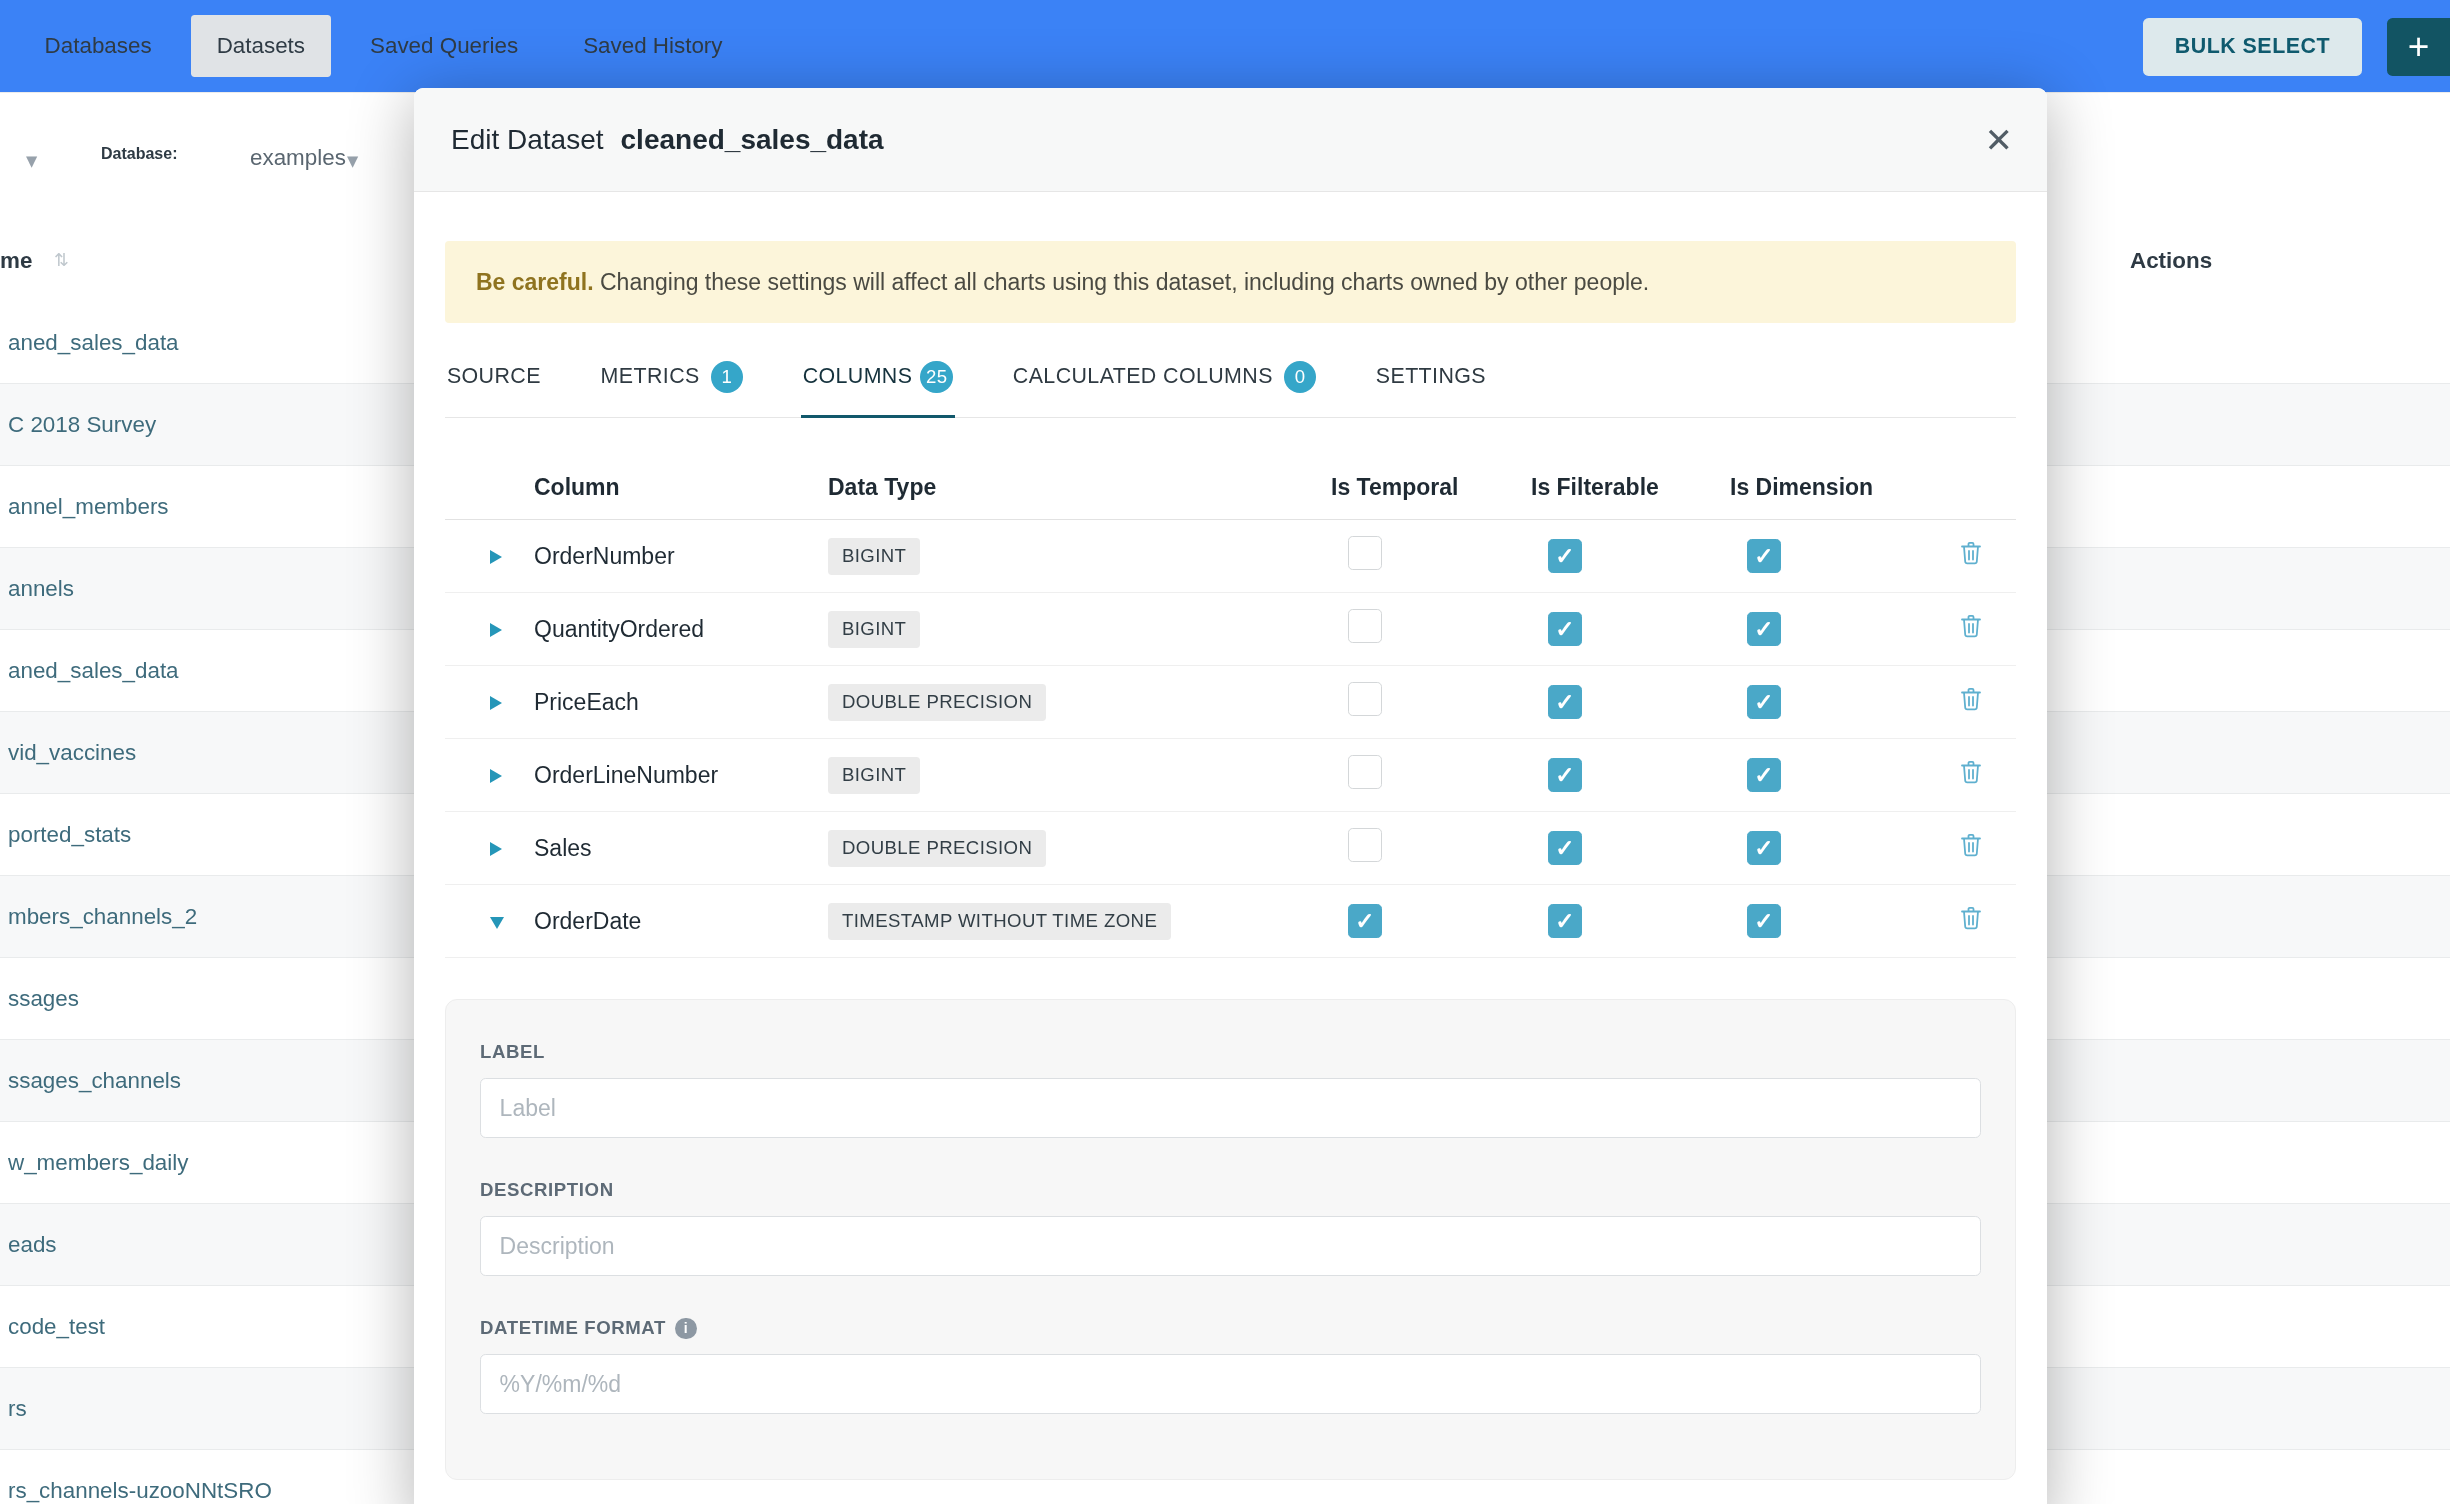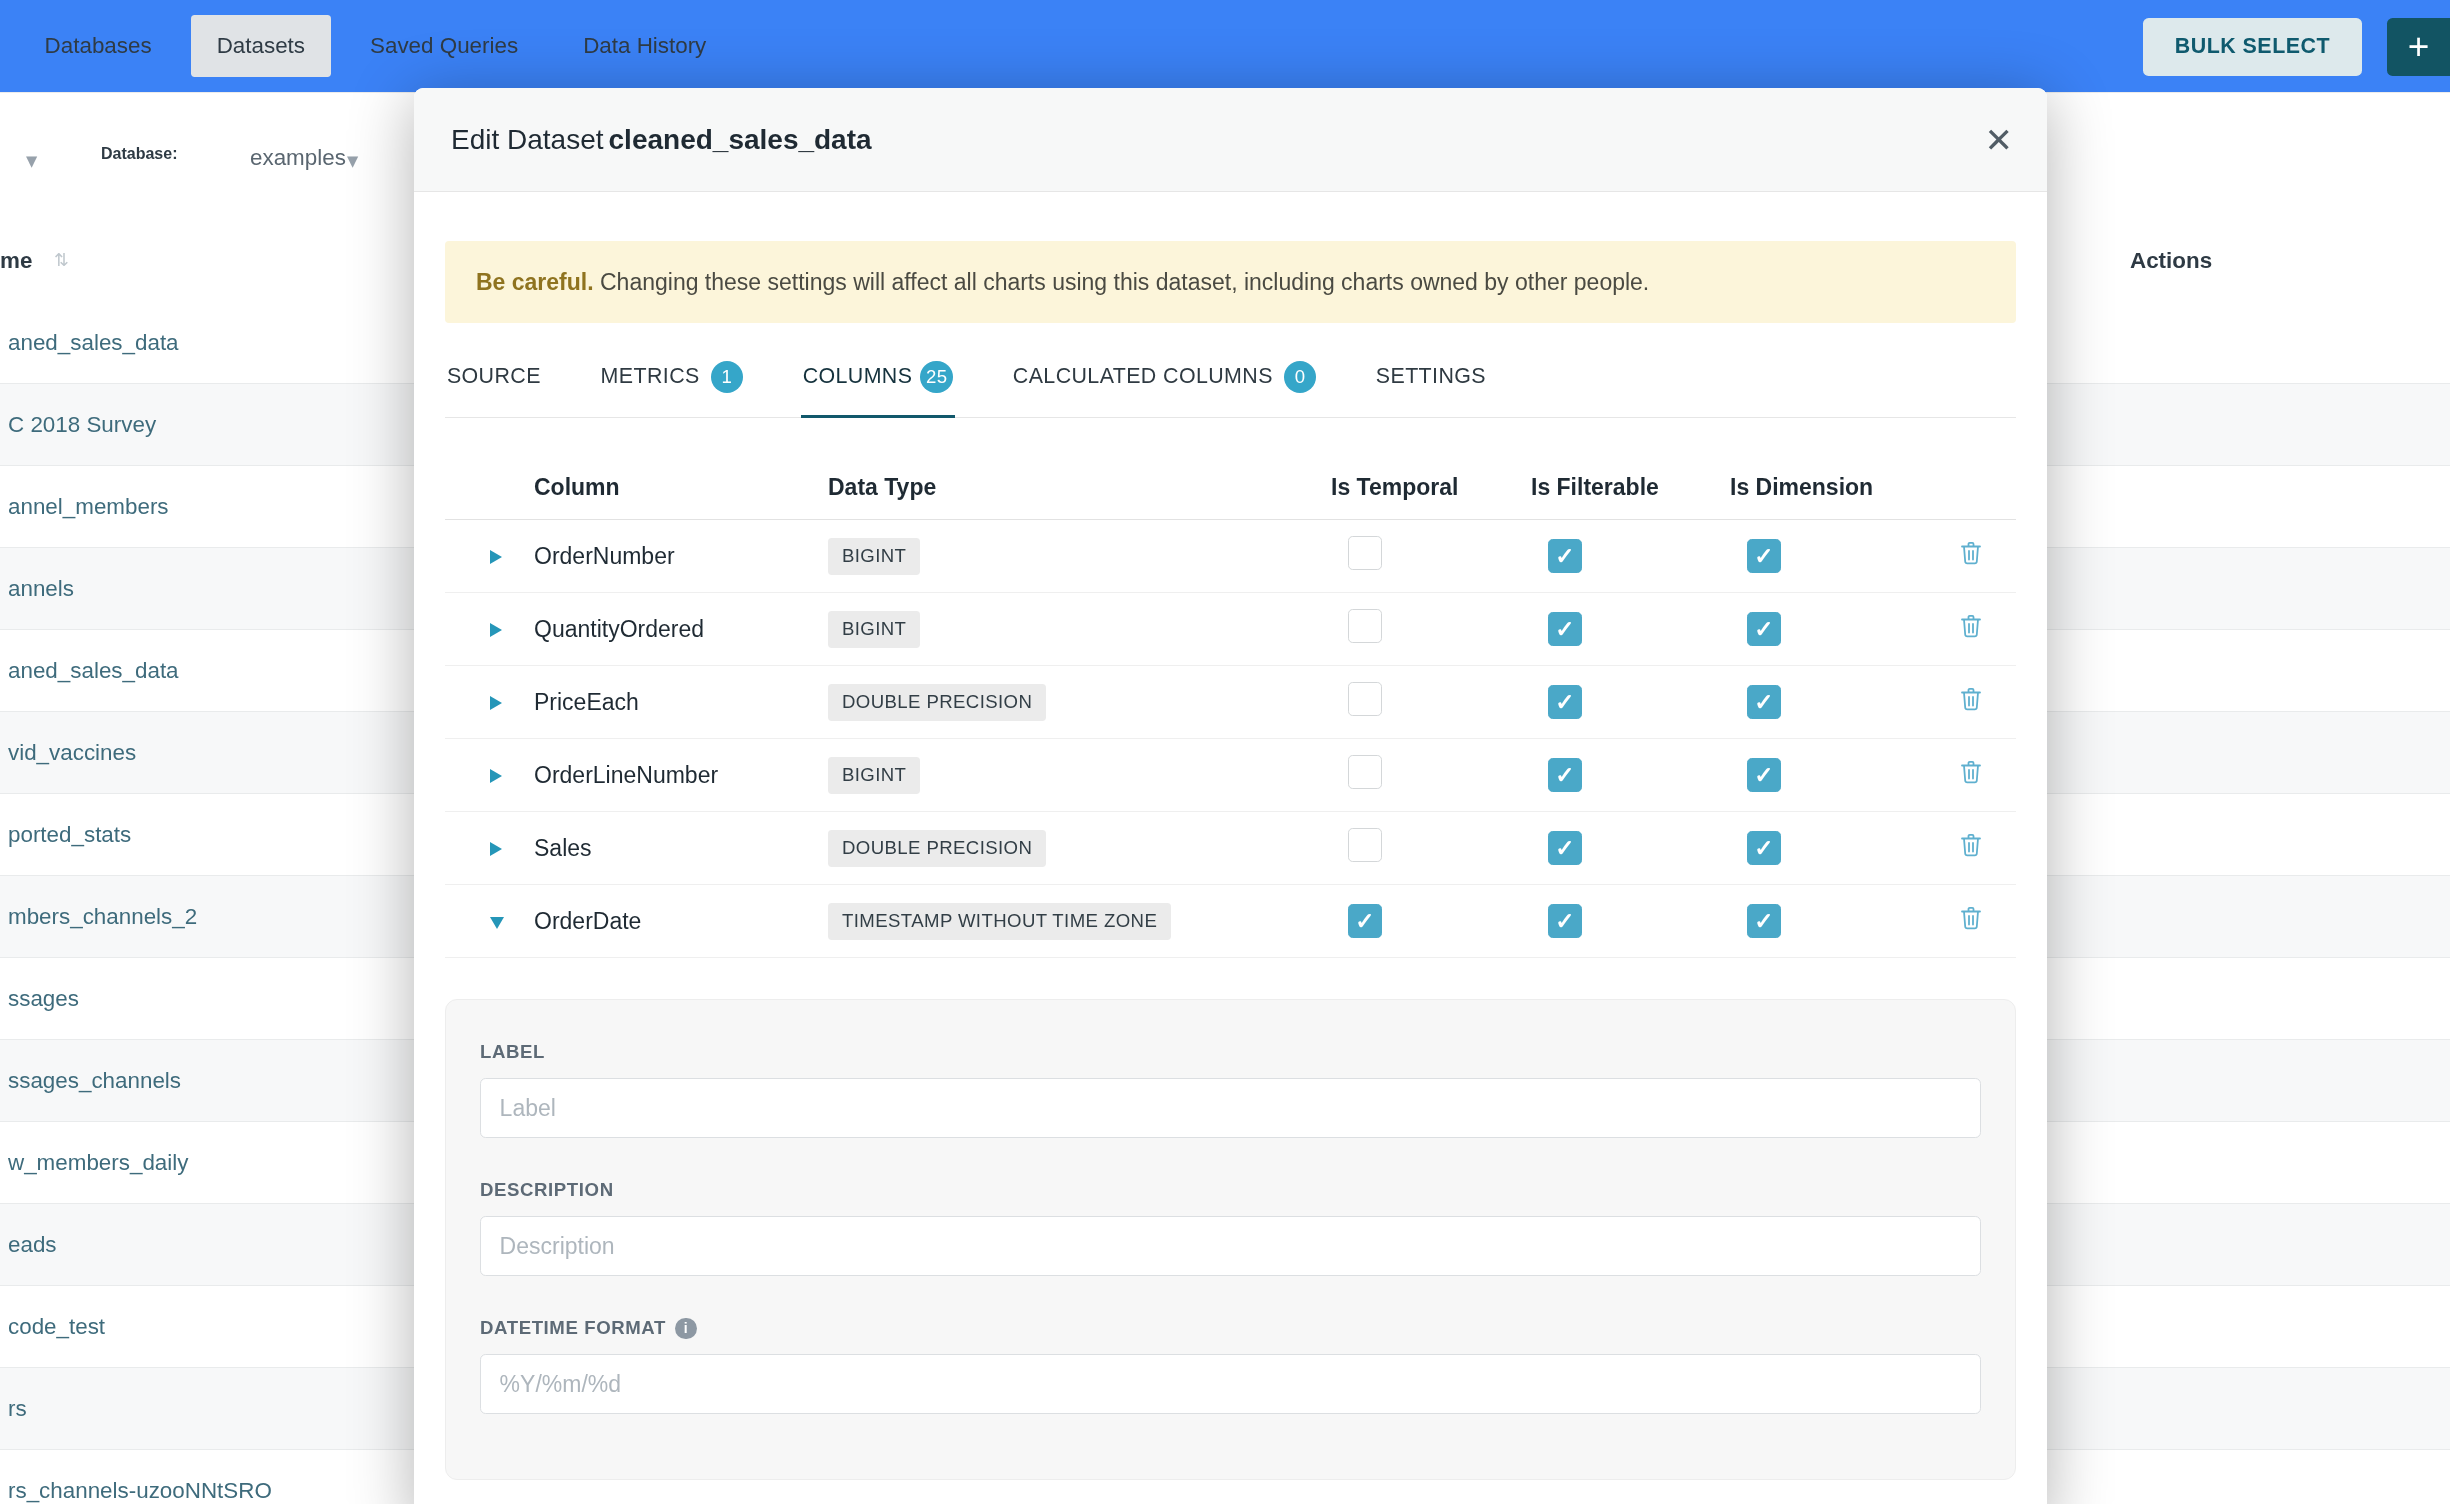--- a/index.html
+++ b/index.html
@@ -32,21 +32,21 @@
   .bg-row { height:82px; display:flex; align-items:center; border-bottom:0.9px solid #e9ebec; background:#fff; }
   .bg-row.alt { background:#f7f8f9; }
   .bg-link { font-size:22.4px; color:#3e6b7c; cursor:pointer;margin-left:8px; }
 
   
   .modal { position:absolute; left:414px; top:88px; width:1633px; height:1436px; background:#fff;
            border-radius:9.3px; box-shadow:0 9.3px 65px rgba(0,0,0,.30); z-index:10; overflow:hidden; }
   .modal-header { height:104px; display:flex; align-items:center; padding:0 37px; background:#f7f8f8;
                   border-bottom:0.9px solid #e6e6e6; position:relative; }
   .modal-title { font-size:28px; color:#1f2a33; font-weight:400; }
-  .modal-title b { font-weight:700; margin-left:5px; }
+  .modal-title b { font-weight:700; margin-left:17px; }
   .modal-close { position:absolute; right:34px; top:0; height:104px; display:flex; align-items:center;
                  font-size:34px; color:#525d66; cursor:pointer; }
   .modal-body { padding:0 31px; }
 
   .warning { margin-top:49px; background:#fcf5da; border-radius:4px; padding:25px 31px;
              font-size:23px; color:#4a4a42; line-height:1.4; }
   .warning b { color:#8f731f; font-weight:700; }
 
   .tabs { display:flex; gap:56px; margin-top:32px; border-bottom:0.9px solid #e6e6e6; }
   .tab { display:flex; align-items:center; gap:11.2px; padding:5.6px 1.9px 22.4px; font-size:21.4px; letter-spacing:0.4px;
@@ -85,21 +85,21 @@
   .finput::placeholder { color:#aeb6bd; }
 </style>
 </head>
 <body>
 
 <div class="topnav">
   <div class="topnav-items">
     <span class="nav-item">Databases</span>
     <span class="nav-item active">Datasets</span>
     <span class="nav-item">Saved Queries</span>
-    <span class="nav-item">Data History</span>
+    <span class="nav-item">Saved History</span>
   </div>
   <div class="bulk-btn">BULK SELECT</div>
   <div class="add-btn">
       <span>+</span>
     </div>
 </div>
 
 <div class="bg-page">
   <span class="filter-caret">▾</span>
   <span class="filter-label">Database:</span>

